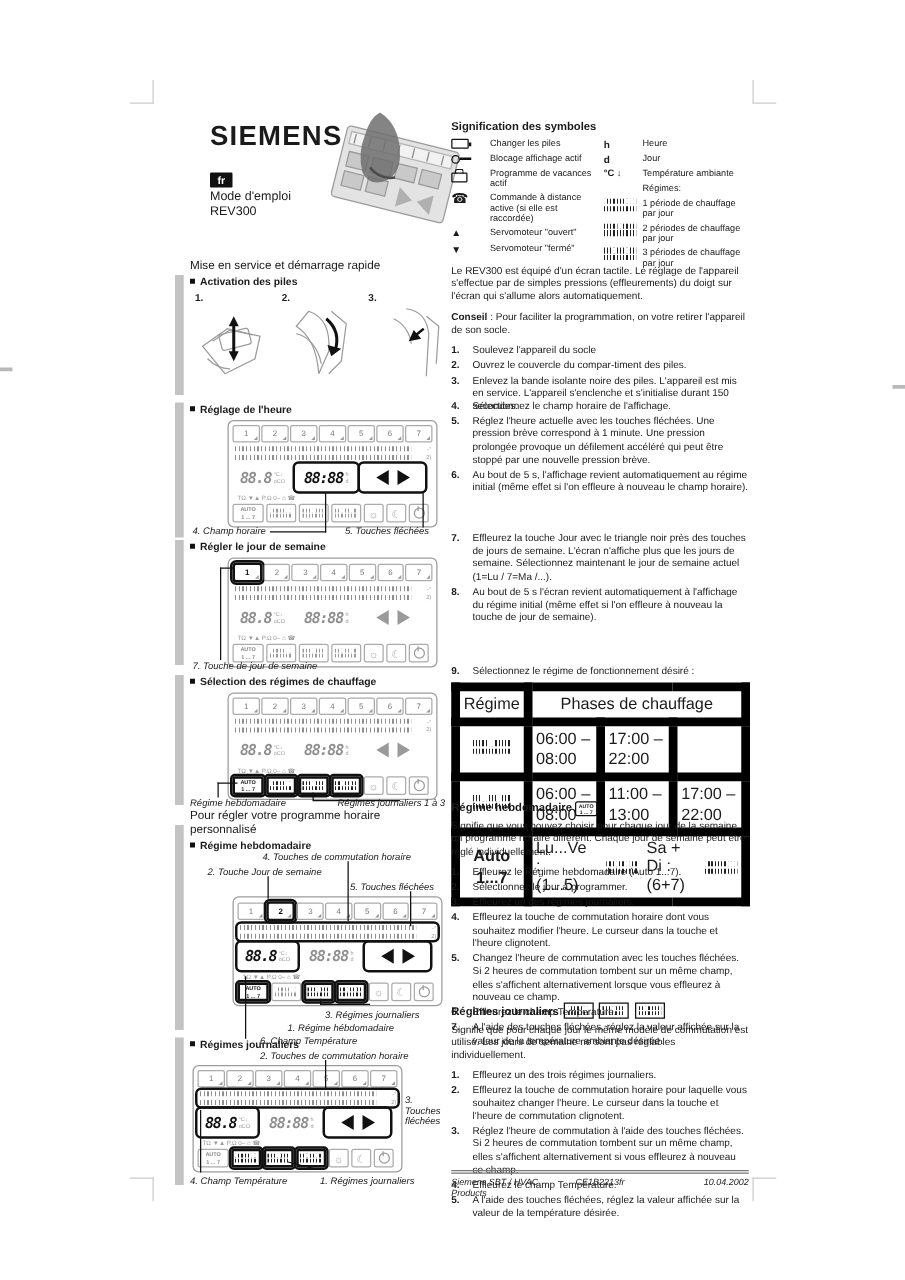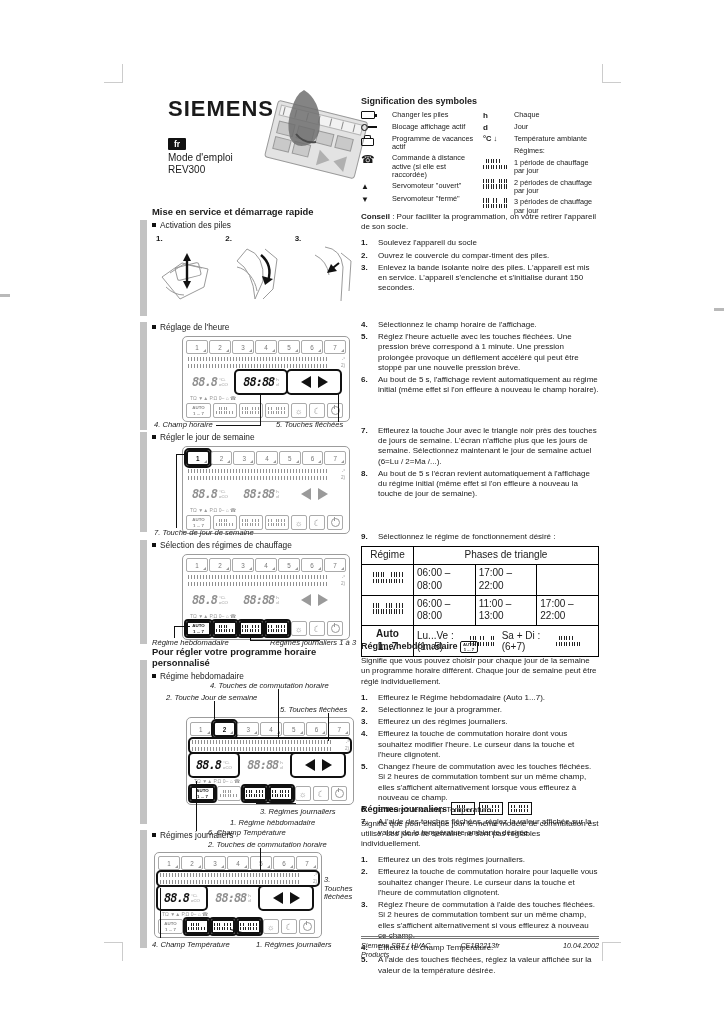--- a/index.html
+++ b/index.html
@@ -57,38 +57,38 @@
   [data-icon="bars2"]::before{background:linear-gradient(90deg,transparent 0 42%,#fff 42% 58%,transparent 58% 100%),repeating-linear-gradient(90deg,#222 0 1px,transparent 1px 2.6px)}
   [data-icon="bars3"]::before{background:linear-gradient(90deg,transparent 0 26%,#fff 26% 38%,transparent 38% 62%,#fff 62% 74%,transparent 74% 100%),repeating-linear-gradient(90deg,#222 0 1px,transparent 1px 2.6px)}
   [data-icon^="bars"].s{width:18px;height:7px;flex:0 0 18px}
   [data-icon^="bars"].m{width:30px;height:11px;flex:0 0 30px}
   [data-icon^="bars"].boxed{outline:1px solid #111;outline-offset:2px;margin:0 4px}
 
   .miniauto{display:inline-block;border:1px solid #111;border-radius:2px;font-size:4.2px;line-height:1.2;padding:0 2px;text-align:center;vertical-align:-2px;font-weight:bold}
 
   
   .rtable{border-collapse:collapse;width:100%;margin-top:4px}
-  .rtable th,.rtable td{border:1px solid #000000;font-size:10px;padding:2px 3px;height:20px}
+  .rtable th,.rtable td{border:7px solid #000000;font-size:13px;padding:2px 3px;height:20px}
   .rtable th{font-weight:normal;height:12px}
   .rtable td.icn,.rtable th.icn{width:52px;text-align:center}
   .rtable .c{text-align:center}
   .autocell{display:flex;align-items:center;gap:6px}
   .autocell .grp{display:flex;align-items:center;gap:16px}
   .autocell .lines{line-height:1.15}
 
   .footer{position:absolute;left:361px;top:936px;width:238px;border-top:3px double #777;padding-top:2px;display:flex;font-size:7.2px;font-style:italic;color:#222}
   .footer span{flex:1}
   .footer .mid{text-align:center}
   .footer .rgt{text-align:right}
 
   
   .lsec{position:absolute;left:140px;width:216px}
-  .h1{font-size:9.4px;font-weight:bold;margin:0 0 3px 12px}
+  .h1{font-size:9.4px;font-weight:normal;margin:0 0 3px 12px}
   .band{position:absolute;left:0;width:7px;background:#c3c3c3}
-  .bullet{display:flex;align-items:center;gap:4px;font-weight:normal;font-size:8.3px;margin-left:12px}
+  .bullet{display:flex;align-items:center;gap:4px;font-weight:bold;font-size:8.3px;margin-left:12px}
   .bullet .sq{width:4px;height:4px;background:#111;flex:0 0 4px}
   .fig{position:relative;margin-left:12px}
   .figlab{position:absolute;font-style:italic;font-size:7.6px;white-space:nowrap}
   .conn{position:absolute;background:#111}
 
   
   .sketchrow{display:flex;gap:8px;padding:4px 0 0 4px}
   .sketch{position:relative;width:62px}
   .sketch .num{font-size:8px;font-weight:bold}
   .disp150{position:absolute;left:100px;top:40px;width:96px;height:36px;border:1px solid #888;background:#fff;display:flex;align-items:center;justify-content:flex-end;gap:4px;padding:0 6px;box-sizing:border-box}
@@ -212,21 +212,21 @@
 
         <div class="symrowi">
           <span class="symicon" data-icon="tri-down"></span>
           <span>Servomoteur "fermé"</span>
         </div>
       </div>
     <div class="symcol">
 
         <div class="symrowi">
           <span class="symicon" data-icon="h"></span>
-          <span>Chaque</span>
+          <span>Heure</span>
         </div>
 
         <div class="symrowi">
           <span class="symicon" data-icon="d"></span>
           <span>Jour</span>
         </div>
 
         <div class="symrowi">
           <span class="symicon" data-icon="temp"></span>
           <span>Température ambiante</span>
@@ -249,20 +249,21 @@
 
         <div class="symrowi">
           <span class="symicon" data-icon="bars3"></span>
           <span>3 périodes de chauffage par jour</span>
         </div>
       </div>
   </div>
 </div>
 
 <div class="rblock" style="top:212px">
+  <p class="para">Le REV300 est équipé d'un écran tactile. Le réglage de l'appareil s'effectue par de simples pressions (effleurements) du doigt sur l'écran qui s'allume alors automatiquement.</p>
   <p class="para"><span class="b">Conseil</span><span> : Pour faciliter la programmation, on votre retirer l'appareil de son socle.</span></p>
   <div class="steps">
 
       <div class="step">
         <span class="n">1.</span>
         <span class="t">Soulevez l'appareil du socle</span>
       </div>
 
       <div class="step">
         <span class="n">2.</span>
@@ -294,40 +295,40 @@
         <span class="t">Au bout de 5 s, l'affichage revient automatiquement au régime initial (même effet si l'on effleure à nouveau le champ horaire).</span>
       </div>
     </div>
 </div>
 
 <div class="rblock" style="top:426px">
   <div class="steps">
 
       <div class="step">
         <span class="n">7.</span>
-        <span class="t">Effleurez la touche Jour avec le triangle noir près des touches de jours de semaine. L'écran n'affiche plus que les jours de semaine. Sélectionnez maintenant le jour de semaine actuel (6=Lu / 2=Ma /...).</span>
+        <span class="t">Effleurez la touche Jour avec le triangle noir près des touches de jours de semaine. L'écran n'affiche plus que les jours de semaine. Sélectionnez maintenant le jour de semaine actuel (1=Lu / 7=Ma /...).</span>
       </div>
 
       <div class="step">
         <span class="n">8.</span>
         <span class="t">Au bout de 5 s l'écran revient automatiquement à l'affichage du régime initial (même effet si l'on effleure à nouveau la touche de jour de semaine).</span>
       </div>
     </div>
 </div>
 
 <div class="rblock" style="top:532px">
   <div class="step">
     <span class="n">9.</span>
     <span class="t">Sélectionnez le régime de fonctionnement désiré :</span>
   </div>
   <table class="rtable">
     <thead>
       <tr>
         <th class="icn">Régime</th>
-        <th colspan="3" class="c">Phases de triangle</th>
+        <th colspan="3" class="c">Phases de chauffage</th>
       </tr>
     </thead>
     <tbody>
 
 
         <tr>
           <td class="icn"><span class="m" data-icon="bars2"></span></td>
           <td style="width:62px">06:00 – 08:00</td>
           <td style="width:62px">17:00 – 22:00</td>
           <td style="width:62px"></td>

